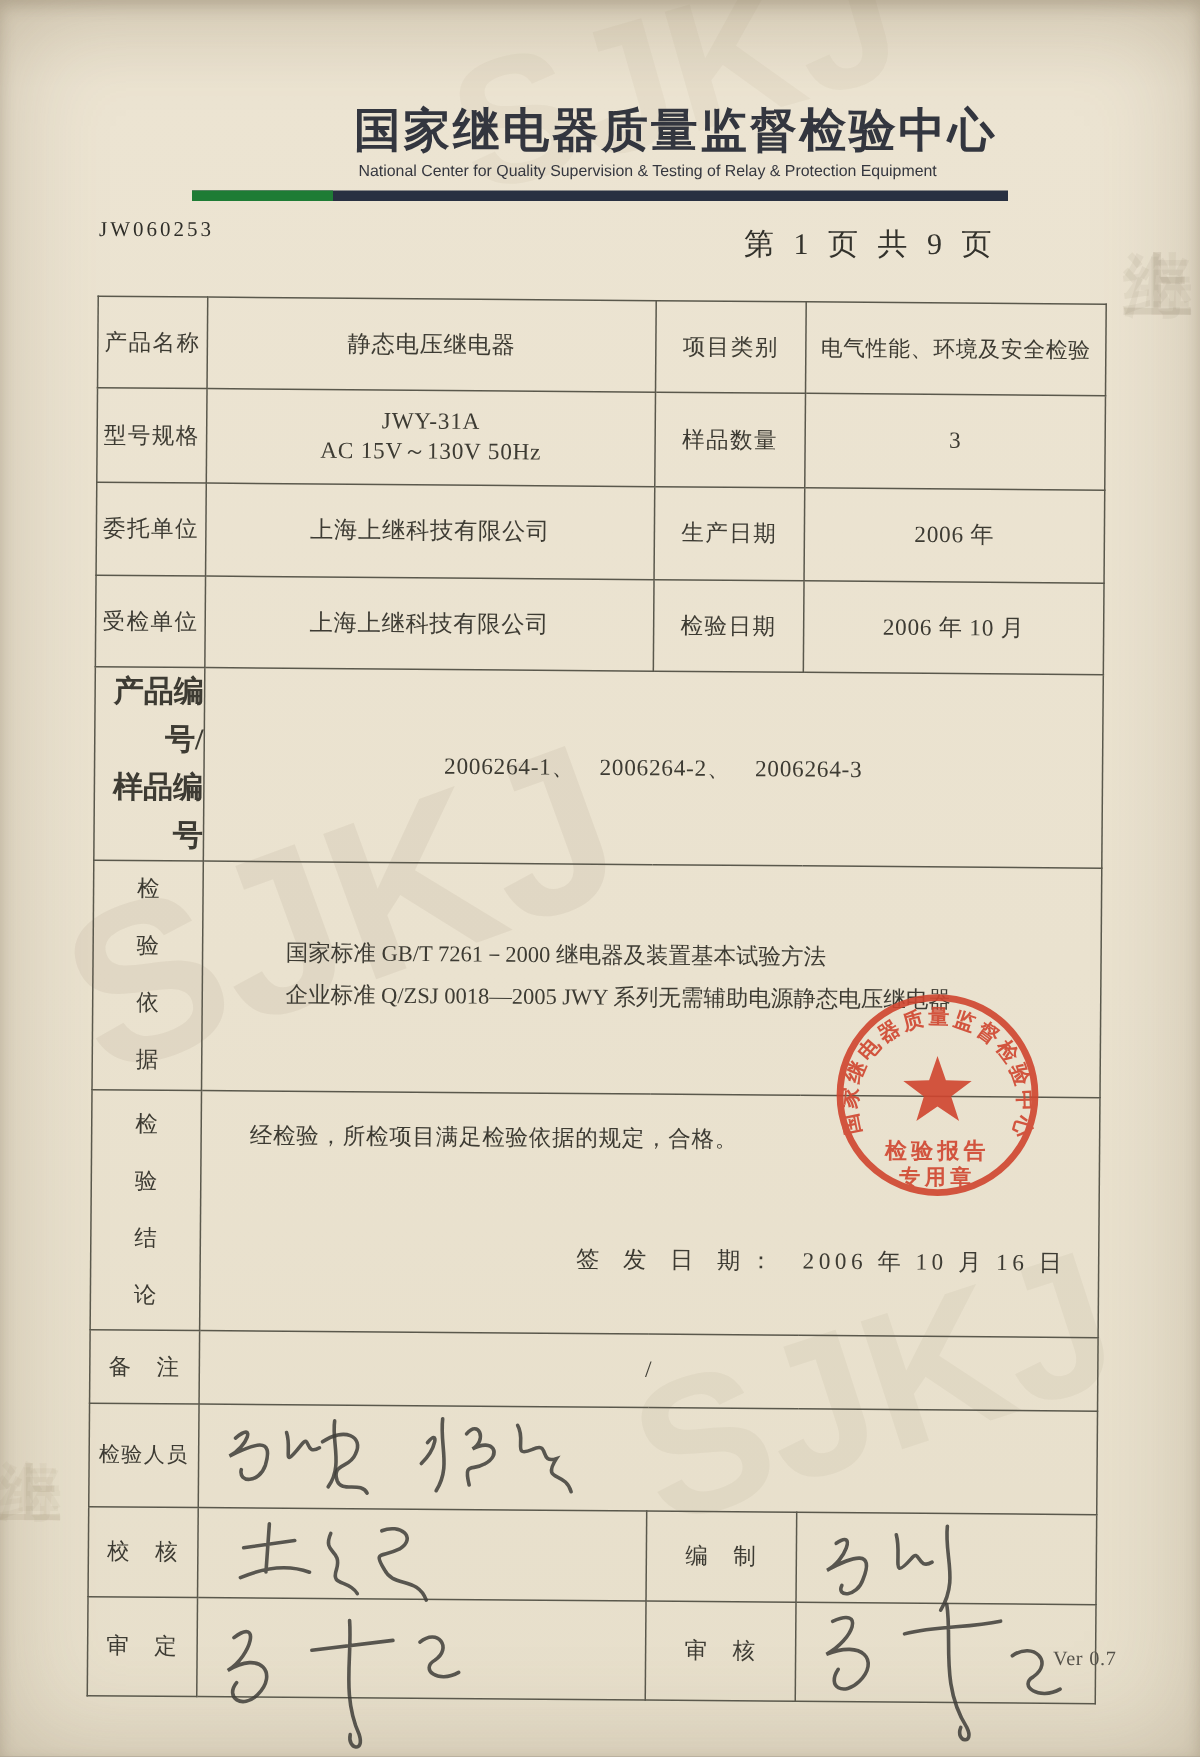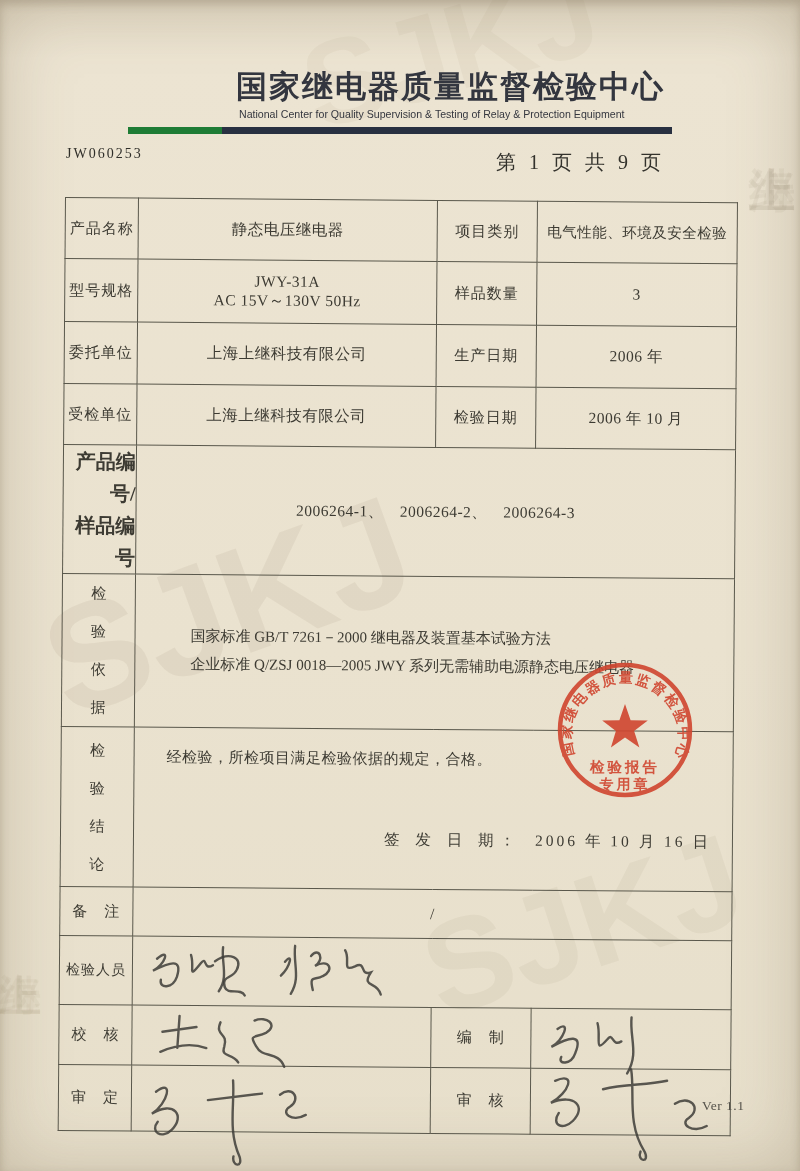--- a/index.html
+++ b/index.html
@@ -187,14 +187,14 @@
     <circle cx="76" cy="73" r="65" fill="none" stroke="#d0452f" stroke-width="4.5"></circle>
     <path id="sealArc" d="M 26,100 A 54,54 0 1 1 126,100" fill="none"></path>
     <text font-size="14" fill="#d0452f" letter-spacing="2.2" font-family="'Liberation Sans','DejaVu Sans',sans-serif" font-weight="bold">
       <textPath href="#sealArc" startOffset="2">国家继电器质量监督检验中心</textPath>
     </text>
     <polygon fill="#d0452f" points="76,47 81.6,63.2 98.8,63.6 85.1,74 90.4,90.4 76,80.6 61.9,90.4 66.9,74 53.2,63.6 70.4,63.2"></polygon>
     <text x="76" y="115" text-anchor="middle" font-size="14.5" fill="#d0452f" letter-spacing="3" font-family="'Liberation Sans','DejaVu Sans',sans-serif" font-weight="bold">检验报告</text>
     <text x="76" y="132" text-anchor="middle" font-size="14" fill="#d0452f" letter-spacing="3" font-family="'Liberation Sans','DejaVu Sans',sans-serif" font-weight="bold">专用章</text>
   </svg>
 
-  <div class="abs ver">Ver 1.1</div>
+  <div class="abs ver">Ver 0.7</div>
 </div>
 
 </body></html>

